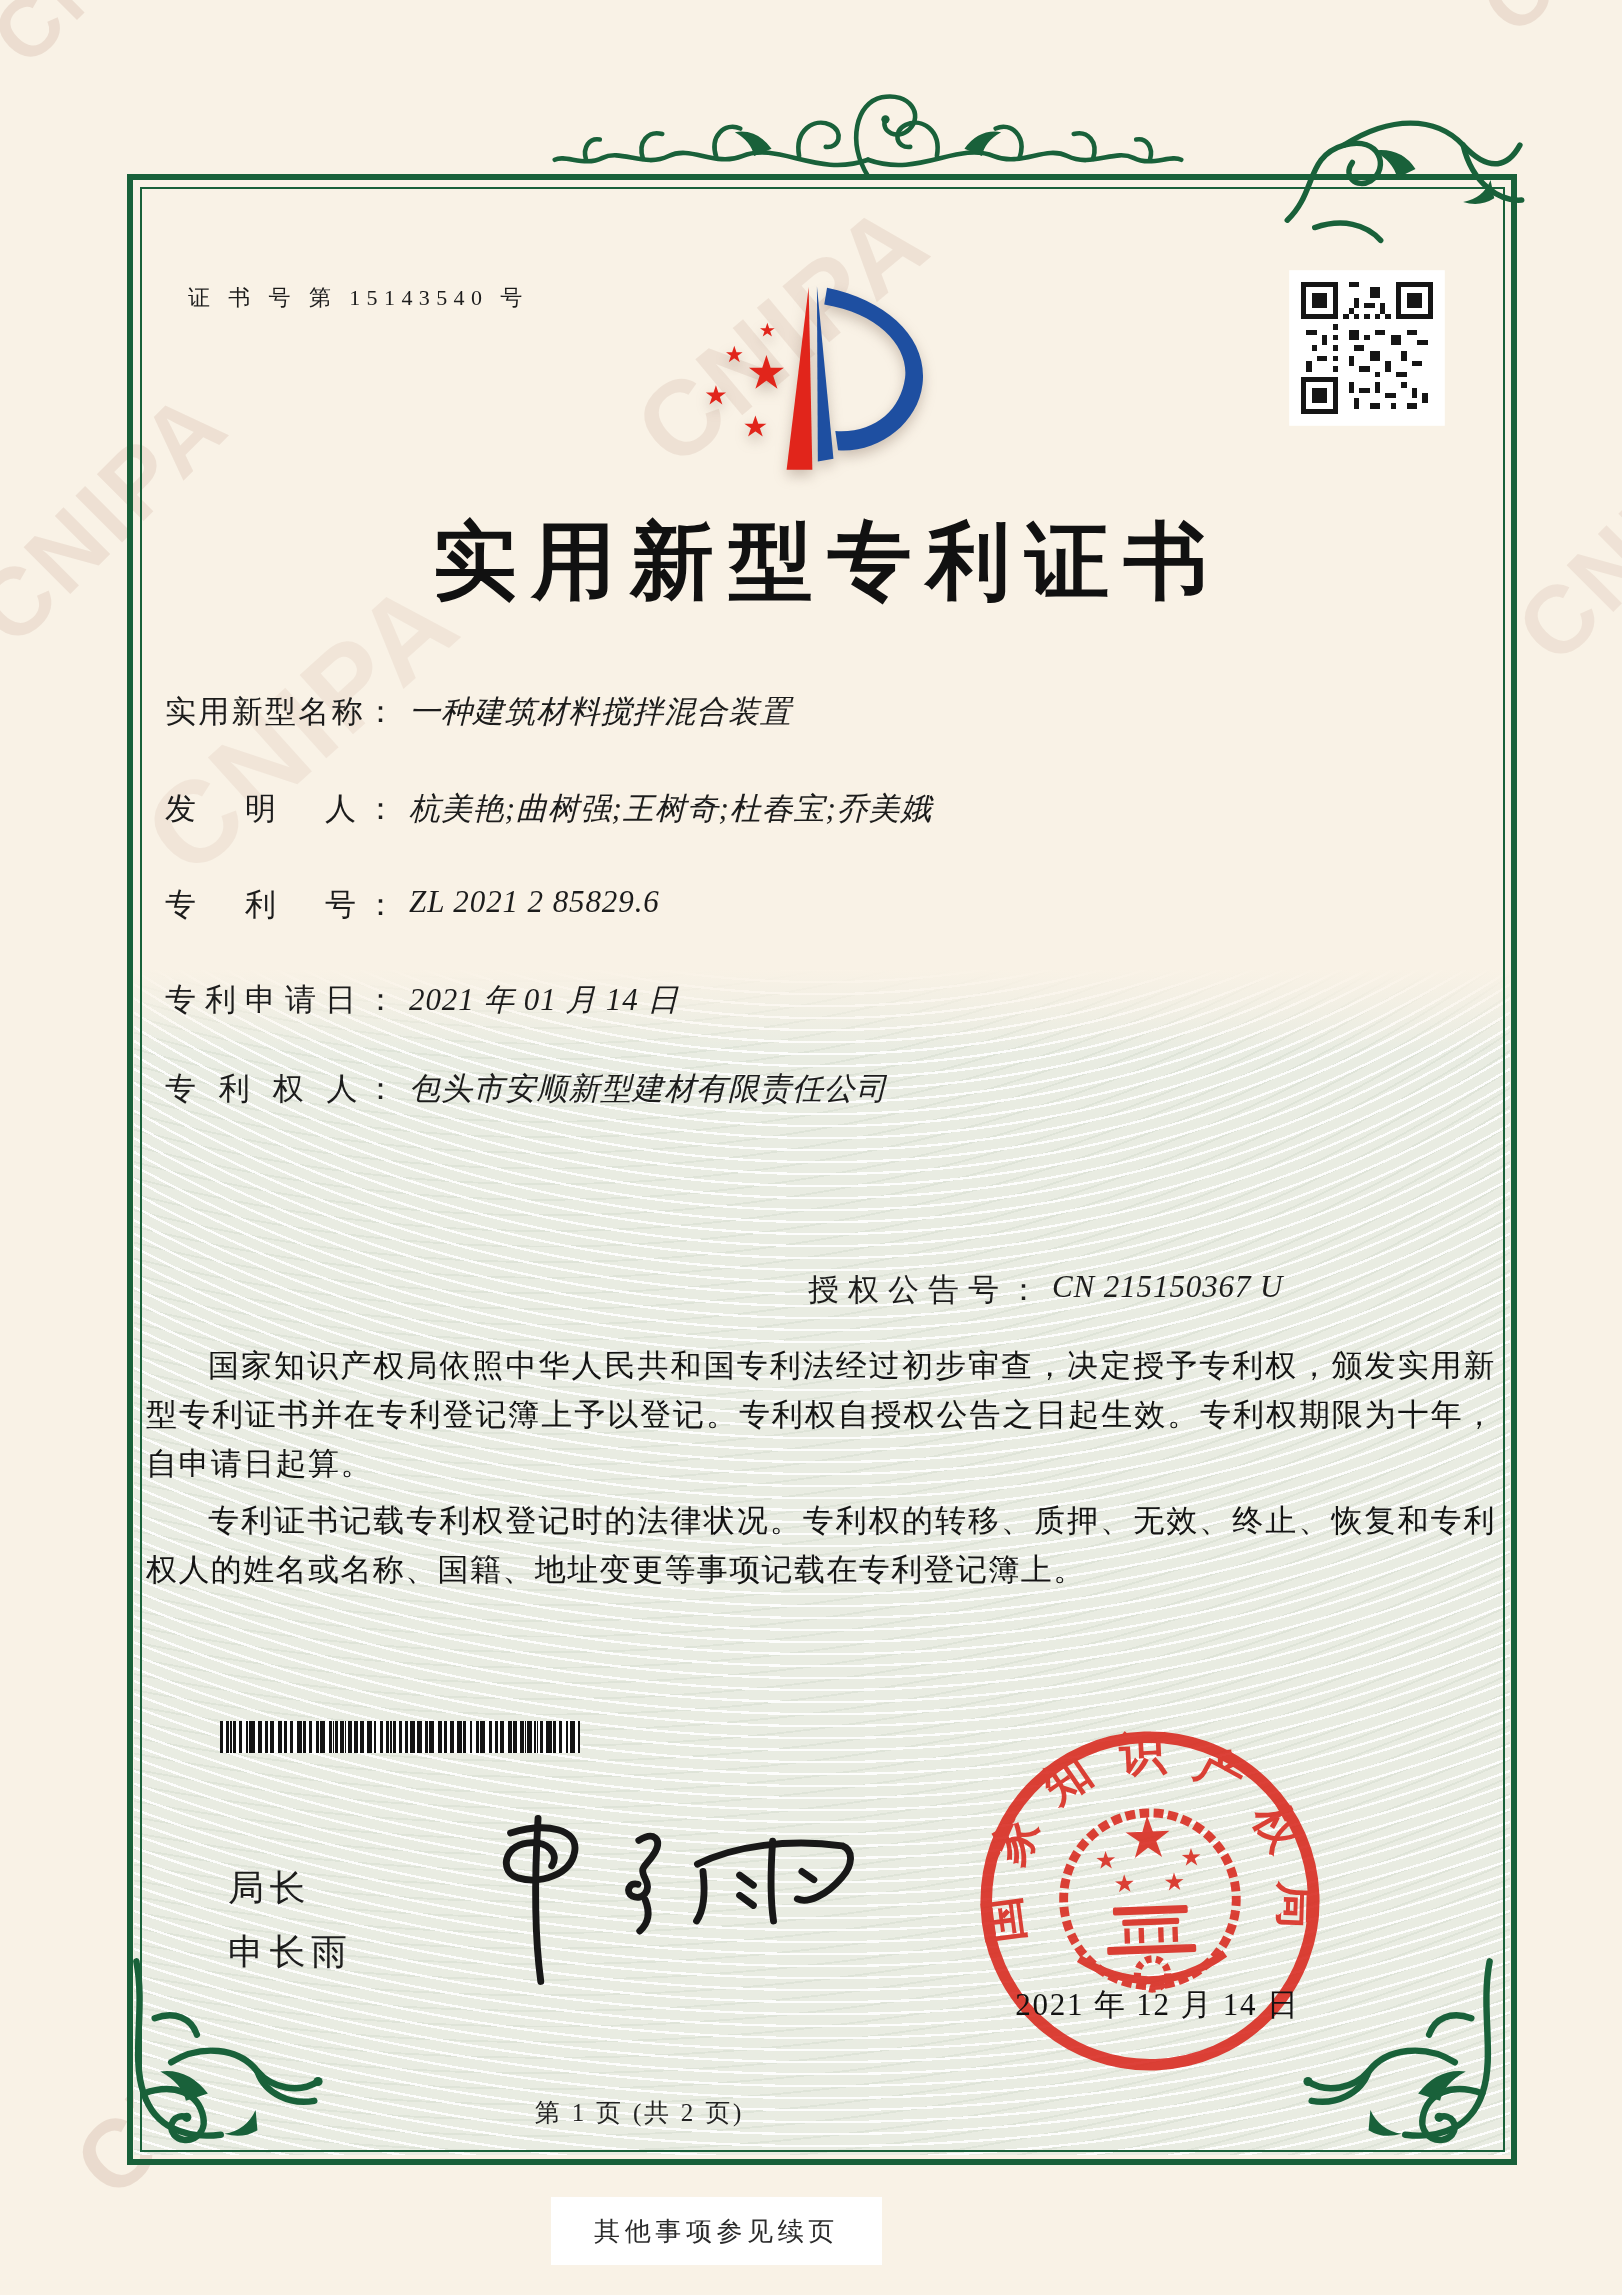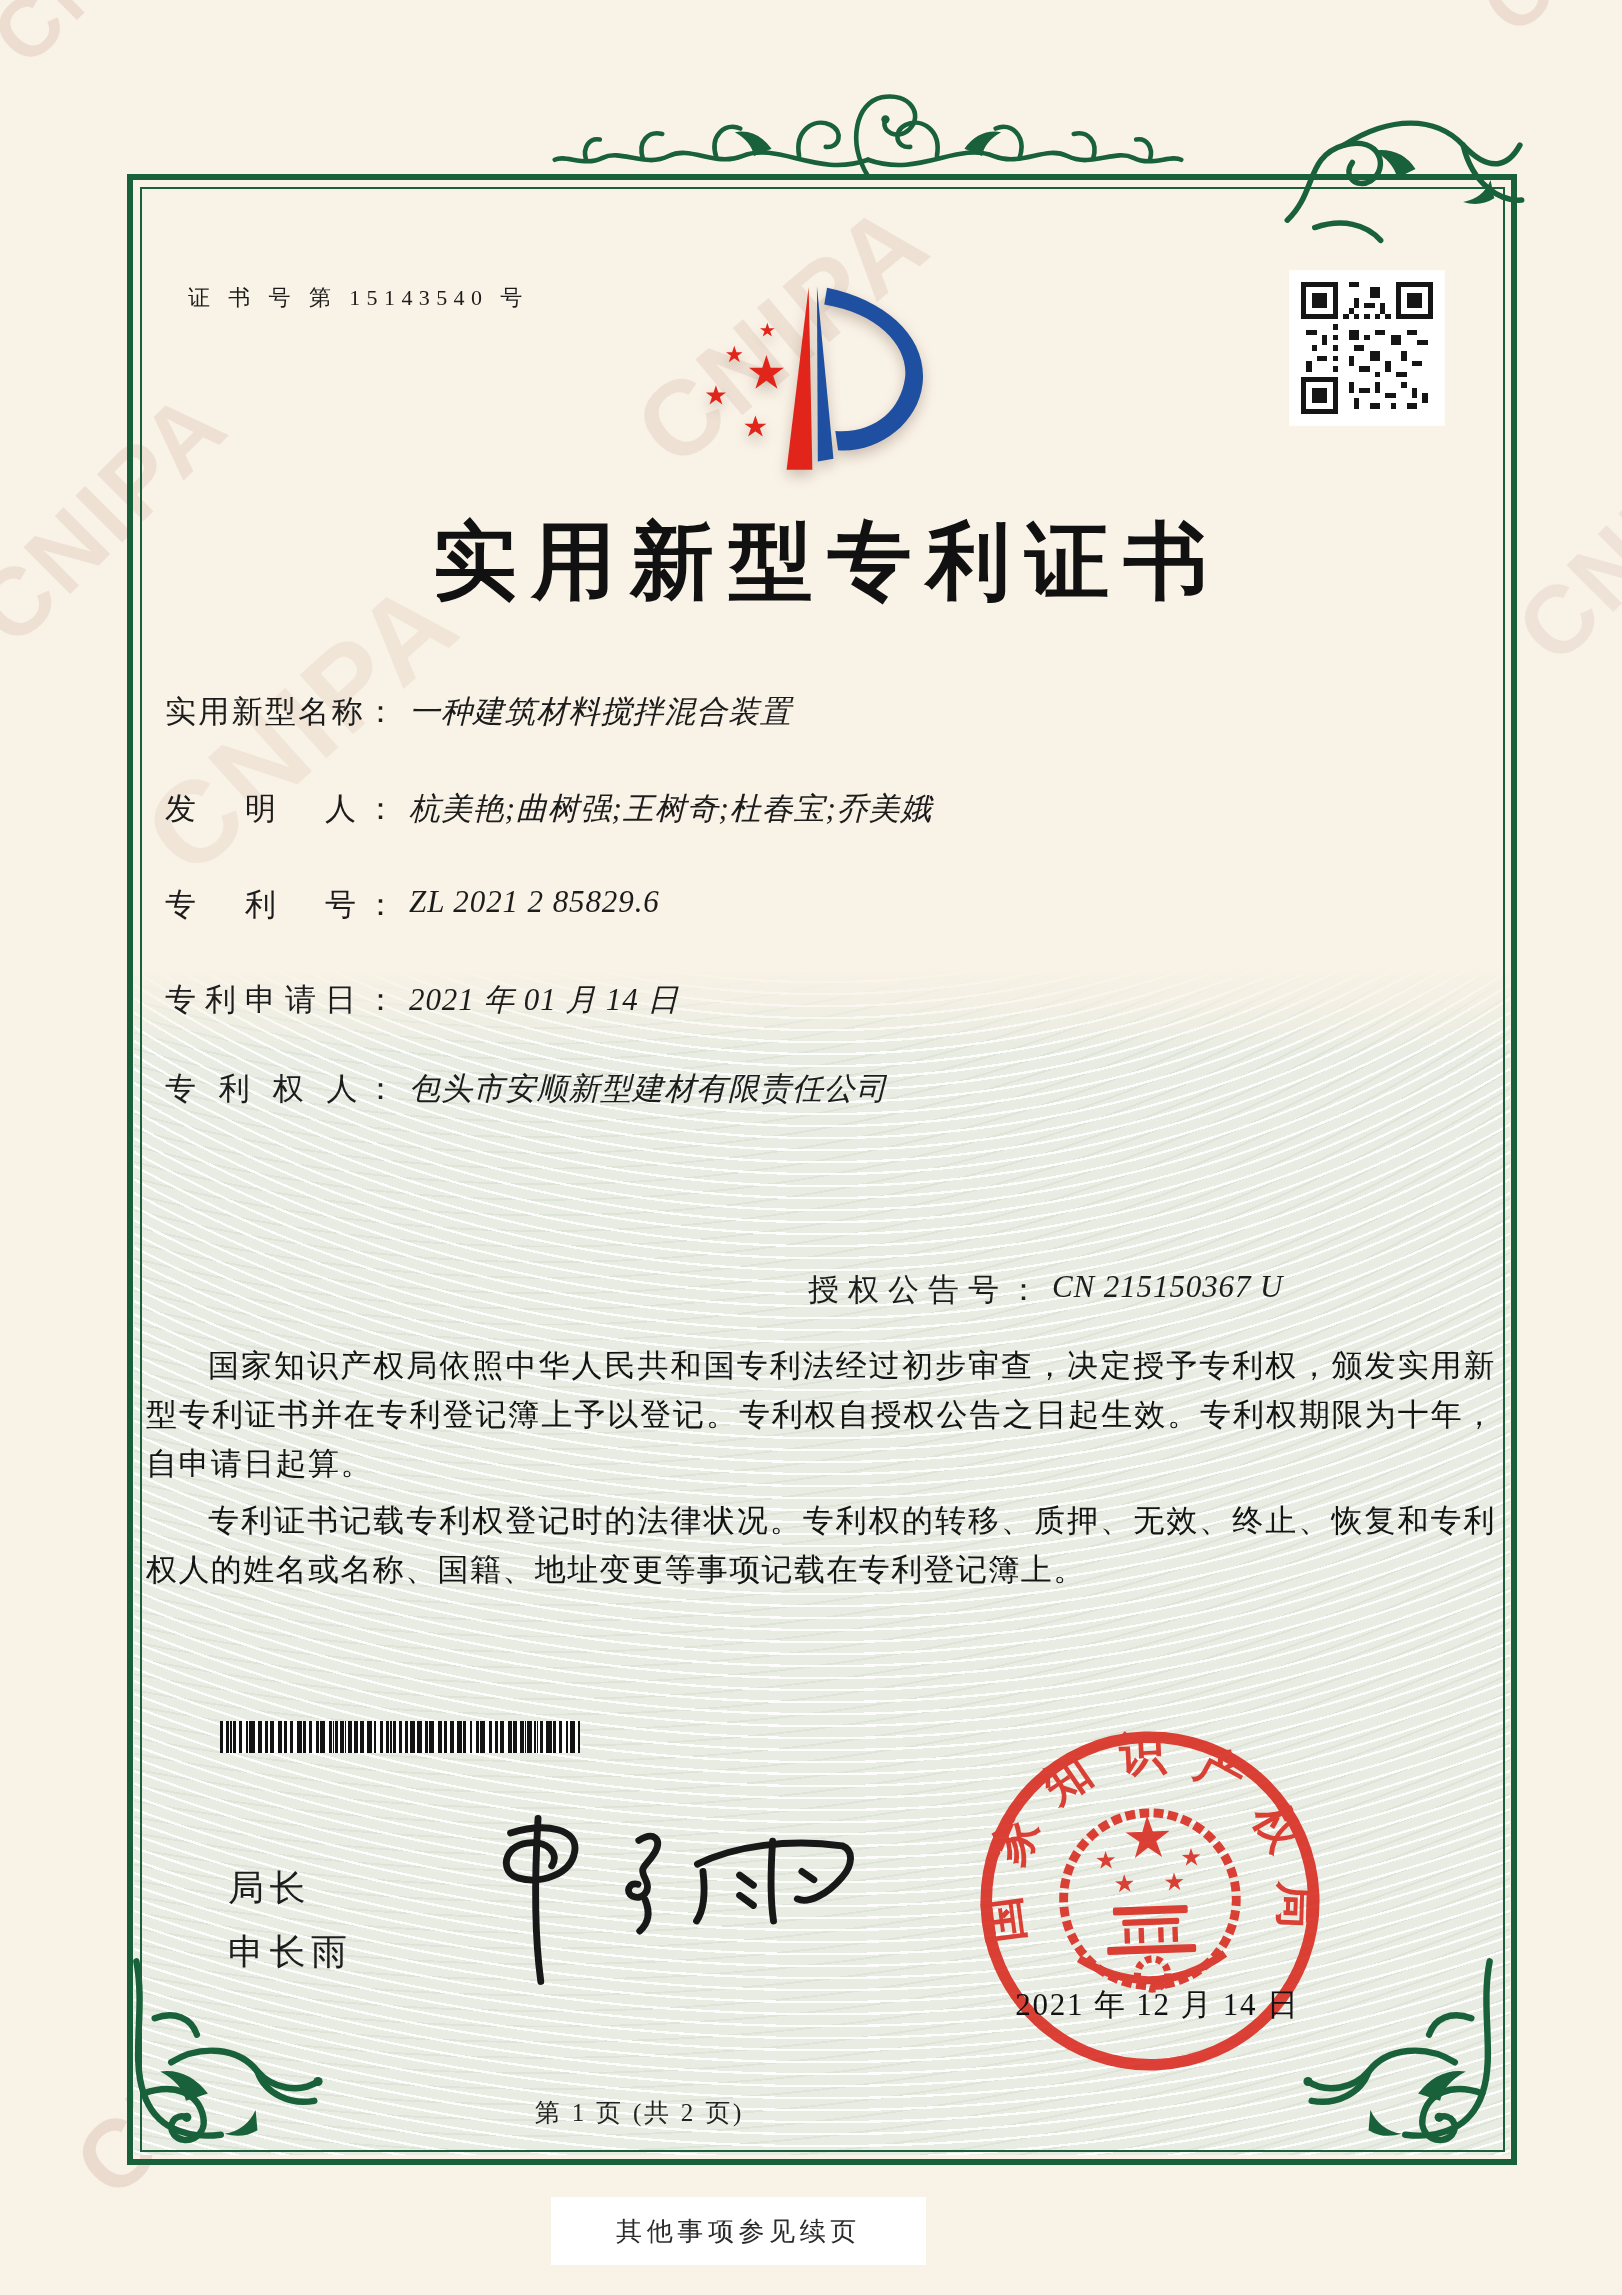--- a/index.html
+++ b/index.html
@@ -60,21 +60,21 @@
   .signer{position:absolute;left:228px;font-size:36px;
     font-family:"Liberation Sans","DejaVu Sans",sans-serif;color:#1d1d1d;letter-spacing:5.5px;}
   .sig{position:absolute;left:457px;top:1811px;}
   
   .seal{position:absolute;left:972px;top:1723px;transform:rotate(-2deg);opacity:.95;}
   .seal-date{position:absolute;left:983px;top:1984px;width:349px;text-align:center;
     font-size:31px;letter-spacing:1.8px;color:#121212;}
   
   .page-no{position:absolute;left:364px;top:2096px;width:551px;text-align:center;
     font-size:25px;letter-spacing:2.8px;color:#222;}
-  .note-box{position:absolute;left:551px;top:2197px;width:375px;height:68px;background:#fff;
+  .note-box{position:absolute;left:551px;top:2197px;width:331px;height:68px;background:#fff;
     display:flex;align-items:center;justify-content:center;}
   .note-box span{font-size:26px;letter-spacing:4.6px;color:#2a2a2a;}
 </style>
 </head>
 <body>
 
 <div class="paper">
 
   <span class="wm" style="left:-27.5px;top:14.7px;font-size:84px;opacity:.20;transform:rotate(-45deg)">CNIPA</span>
   <span class="wm" style="left:1462px;top:-16.5px;font-size:84px;opacity:.20;transform:rotate(-45deg)">CNIPA</span>

